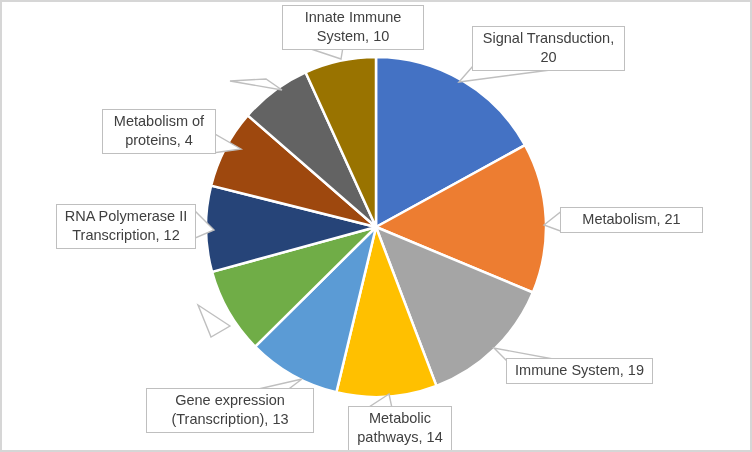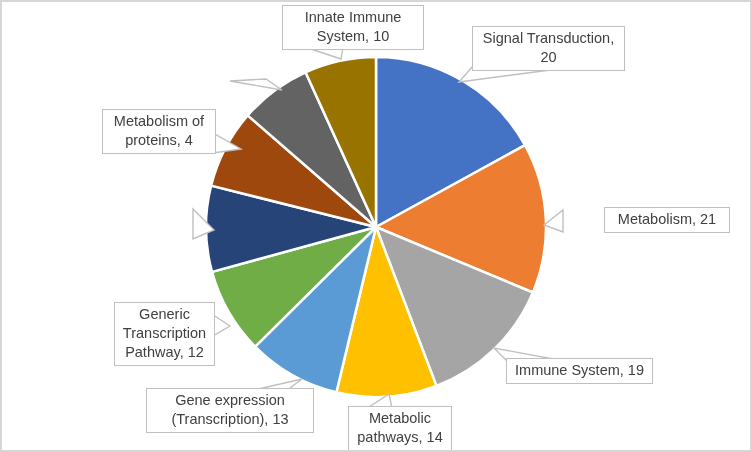--- a/index.html
+++ b/index.html
@@ -54,29 +54,29 @@
       <polygon class="leader" points="228,324 196,303 209,335"></polygon>
       <polygon class="leader" points="212,228 191,207 191,237"></polygon>
       <polygon class="leader" points="239,147 211,131 211,151"></polygon>
       <polygon class="leader" points="280,88 228,79 264,77"></polygon>
       <polygon class="leader" points="339,57 303,45 341,45"></polygon>
     </g>
   </svg>
 
   <div class="callout" style="left:470px;top:24px;width:153px;">Signal Transduction, 20</div>
 
-  <div class="callout" style="left:558px;top:205px;width:126px;margin-left:44px;">Metabolism, 21</div>
+  <div class="callout" style="left:558px;top:205px;width:143px;">Metabolism, 21</div>
 
   <div class="callout" style="left:504px;top:356px;width:147px;text-align:center;">Immune System, 19</div>
 
   <div class="callout" style="left:346px;top:404px;width:104px;">Metabolic pathways, 14</div>
 
   <div class="callout" style="left:144px;top:386px;width:168px;">Gene expression (Transcription), 13</div>
 
-  <div class="callout" style="left:112px;top:300px;width:101px;">Generic Transcription Pathway, 12</div>
 
+  <div class="callout" style="left:54px;top:202px;width:140px;">RNA Polymerase II Transcription, 12</div>
 
   <div class="callout" style="left:100px;top:107px;width:114px;">Metabolism of proteins, 4</div>
 
 
   <div class="callout" style="left:280px;top:3px;width:142px;">Innate Immune System, 10</div>
 
 </div>
 
 </body></html>

